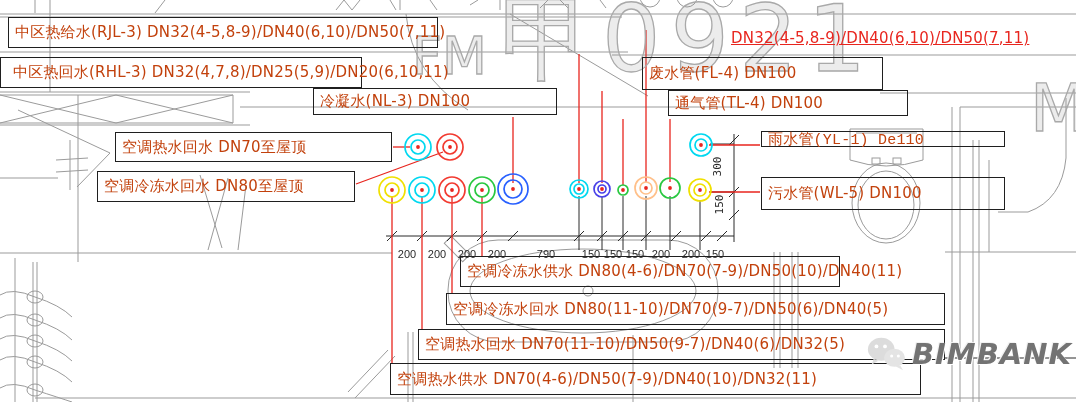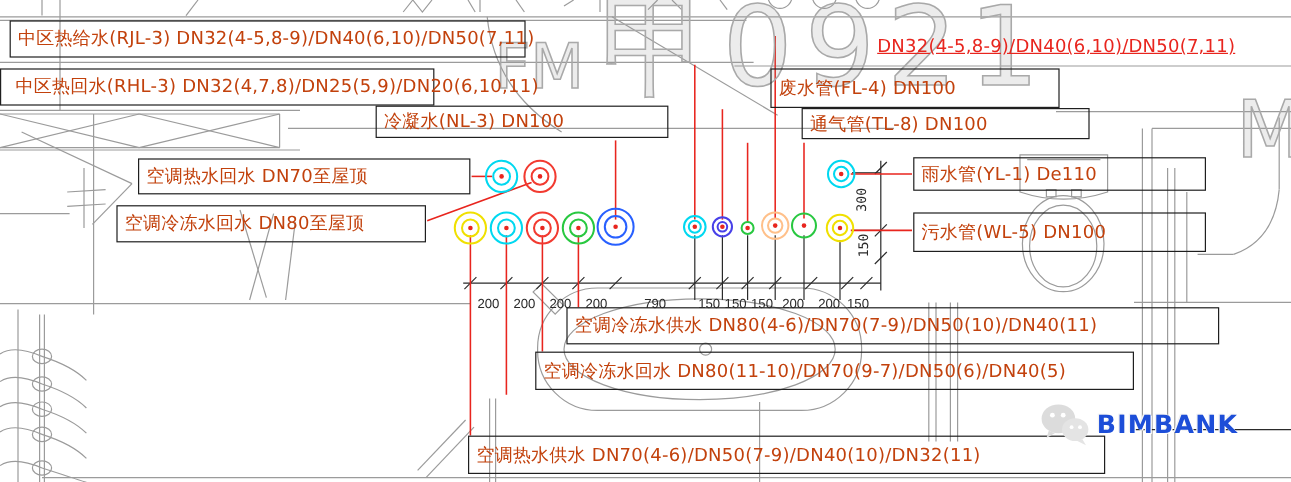--- a/index.html
+++ b/index.html
@@ -13,22 +13,22 @@
   .dim{position:absolute;color:#2a2a2a;font-size:11px;white-space:nowrap;
        transform:translateX(-50%);font-family:Liberation Sans, sans-serif;margin-top:27px;}
   .dimv{position:absolute;color:#2a2a2a;font-size:11px;white-space:nowrap;
         transform:rotate(-90deg);font-family:"DejaVu Sans Mono","Liberation Mono",monospace;}
   .ghost{position:absolute;color:rgba(150,150,150,0.18);-webkit-text-stroke:1.3px #a9a9a9;
          font-weight:400;line-height:1;white-space:nowrap;}
   #fm-mark{left:412px;top:30px;font-size:52px;}
   #door-code{left:500px;top:-6px;font-size:92px;letter-spacing:10px;}
   #wall-m{left:1030px;top:76px;font-size:66px;}
   #watermark{position:absolute;left:866px;top:330px;width:206px;height:48px;display:flex;align-items:center;}
-  #wm-text{color:#1d4ed8;font-size:21px;font-weight:bold;letter-spacing:1px;
-           text-shadow:1px 1px 0 #ffffff,-1px -1px 0 #f2f2f2;margin-left:6px;}
+  #wm-text{color:#737373;font-size:29px;font-weight:bold;letter-spacing:1px;
+           text-shadow:1px 1px 0 #ffffff,-1px -1px 0 #f2f2f2;margin-left:6px;font-style:italic;}
 </style>
 </head>
 <body>
 
 <div id="canvas">
 
   <svg id="bg" width="1076" height="402" viewBox="0 0 1076 402">
 
     <g stroke="#9b9b9b" stroke-width="1" fill="none">
 
@@ -242,28 +242,29 @@
   </svg>
 
   <div id="fm-mark" class="ghost">FM</div>
   <div id="door-code" class="ghost">甲0921</div>
   <div id="wall-m" class="ghost">M</div>
 
   <div class="lbl" style="left:8px;top:17px;width:430px;height:31px;">中区热给水(RJL-3) DN32(4-5,8-9)/DN40(6,10)/DN50(7,11)</div>
   <div class="lbl" style="left:0px;top:57px;width:362px;height:31px;padding-left:12px;">中区热回水(RHL-3) DN32(4,7,8)/DN25(5,9)/DN20(6,10,11)</div>
   <div class="lbl-plain" style="left:731px;top:29px;text-decoration:underline;">DN32(4-5,8-9)/DN40(6,10)/DN50(7,11)</div>
   <div class="lbl" style="left:642px;top:57px;width:241px;height:33px;">废水管(FL-4) DN100</div>
-  <div class="lbl" style="left:668px;top:90px;width:240px;height:26px;">通气管(TL-8) DN100</div>
+  <div class="lbl" style="left:668px;top:90px;width:240px;height:26px;">通气管(TL-4) DN100</div>
   <div class="lbl" style="left:313px;top:88px;width:244px;height:27px;">冷凝水(NL-3) DN100</div>
   <div class="lbl" style="left:115px;top:132px;width:277px;height:30px;text-align:center;">空调热水回水 DN70至屋顶</div>
   <div class="lbl" style="left:97px;top:171px;width:258px;height:31px;">空调冷冻水回水 DN80至屋顶</div>
-  <div class="lbl" style="left:761px;top:131px;width:244px;height:28px;">雨水管(YL-1) De110</div>
+  <div class="lbl" style="left:761px;top:131px;width:244px;height:16px;font-family:Liberation Mono, monospace;">雨水管(YL-1) De110</div>
   <div class="lbl" style="left:761px;top:177px;width:244px;height:33px;">污水管(WL-5) DN100</div>
-  <div class="lbl" style="left:472px;top:256px;width:544px;height:31px;">空调冷冻水供水 DN80(4-6)/DN70(7-9)/DN50(10)/DN40(11)</div>
+  <div class="lbl" style="left:460px;top:256px;width:380px;height:31px;">空调冷冻水供水 DN80(4-6)/DN70(7-9)/DN50(10)/DN40(11)</div>
   <div class="lbl" style="left:446px;top:293px;width:499px;height:32px;">空调冷冻水回水 DN80(11-10)/DN70(9-7)/DN50(6)/DN40(5)</div>
+  <div class="lbl" style="left:418px;top:329px;width:527px;height:31px;">空调热水回水 DN70(11-10)/DN50(9-7)/DN40(6)/DN32(5)</div>
   <div class="lbl" style="left:390px;top:363px;width:531px;height:32px;">空调热水供水 DN70(4-6)/DN50(7-9)/DN40(10)/DN32(11)</div>
 
   <div class="dim" style="left:407px;top:221px;">200</div>
   <div class="dim" style="left:437px;top:221px;">200</div>
   <div class="dim" style="left:467px;top:221px;">200</div>
   <div class="dim" style="left:497px;top:221px;">200</div>
   <div class="dim" style="left:546px;top:221px;">790</div>
   <div class="dim" style="left:591px;top:221px;">150</div>
   <div class="dim" style="left:613px;top:221px;">150</div>
   <div class="dim" style="left:635px;top:221px;">150</div>

